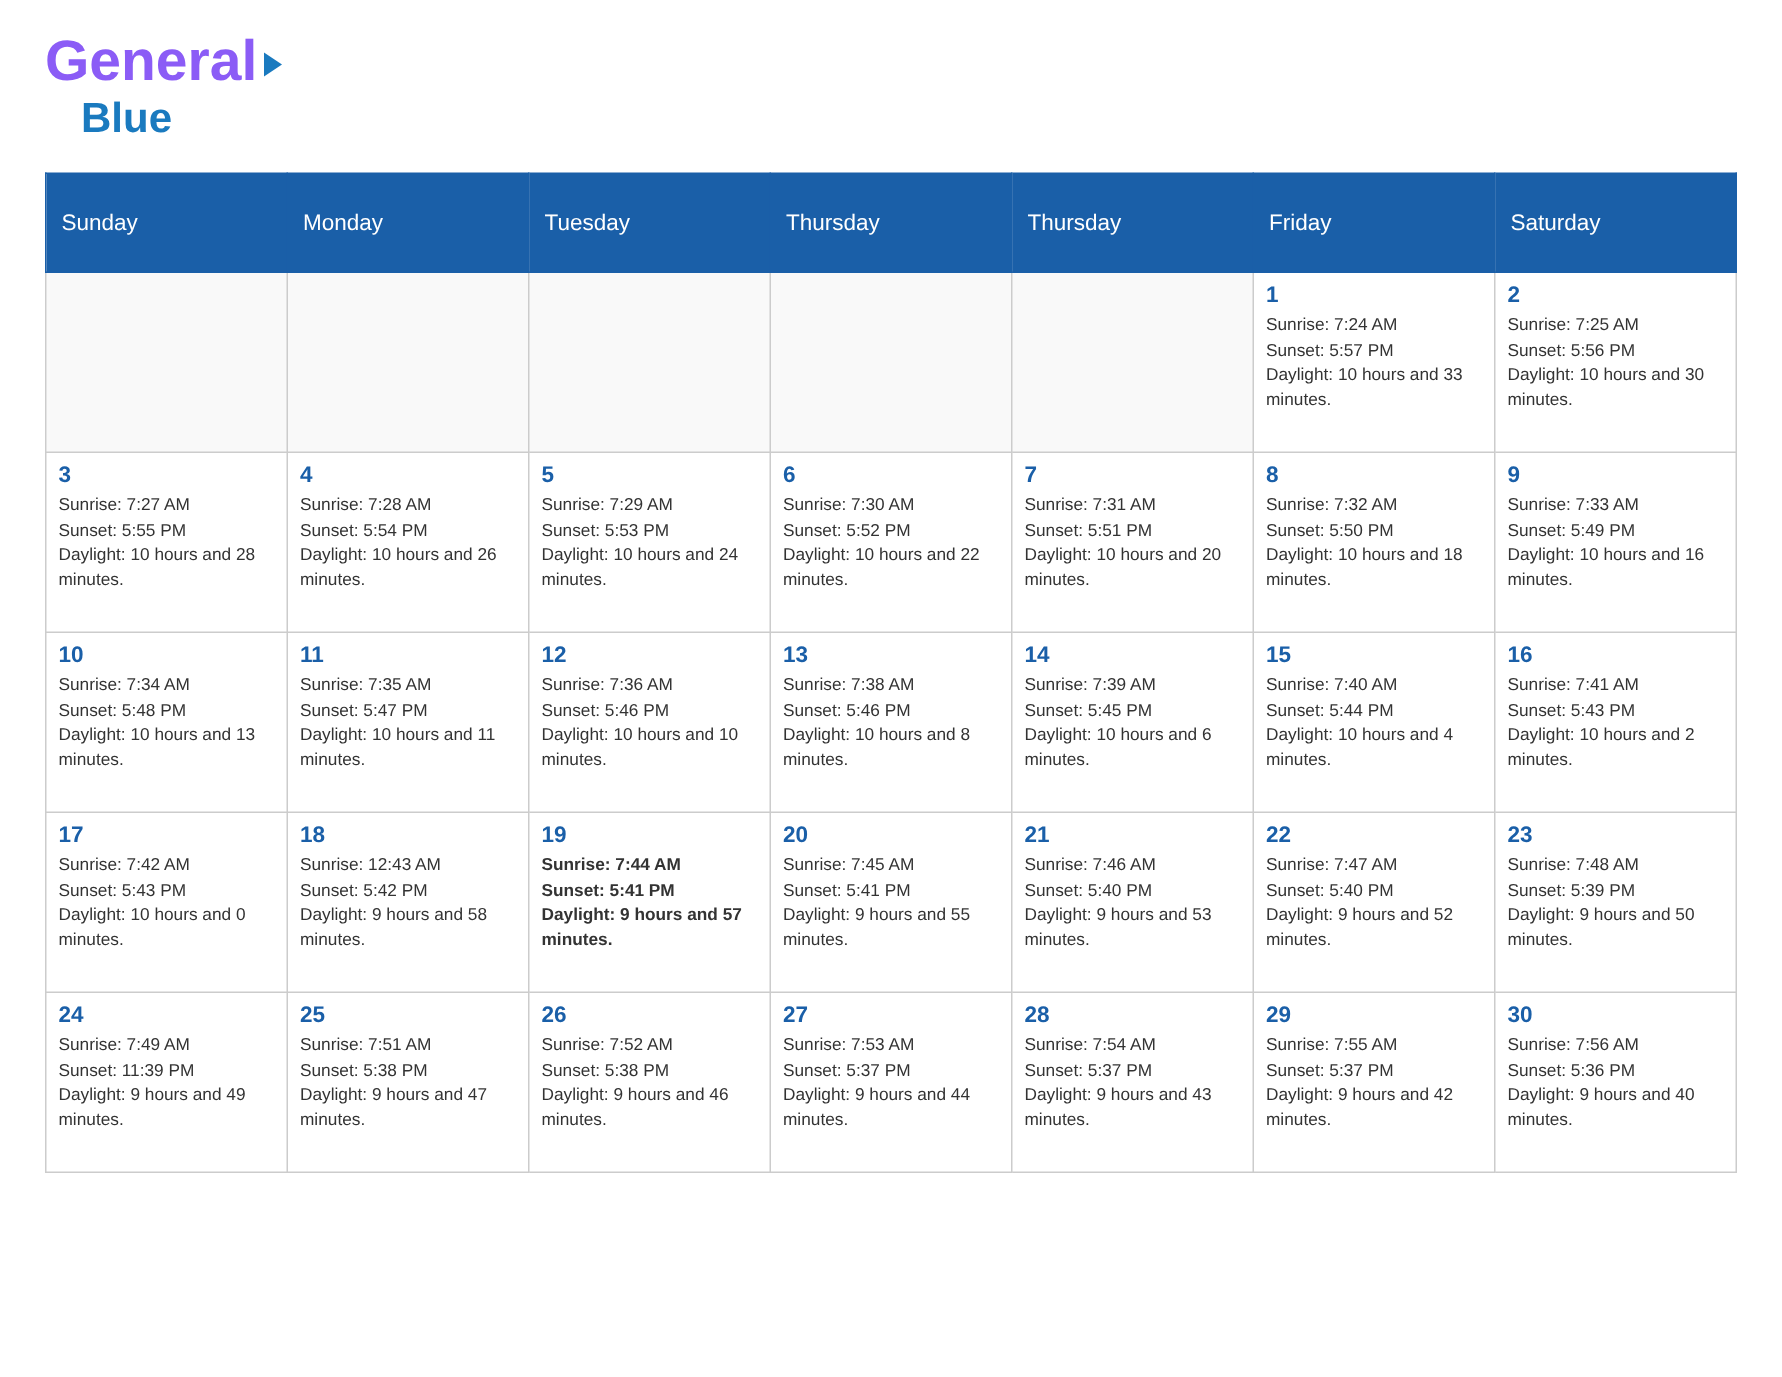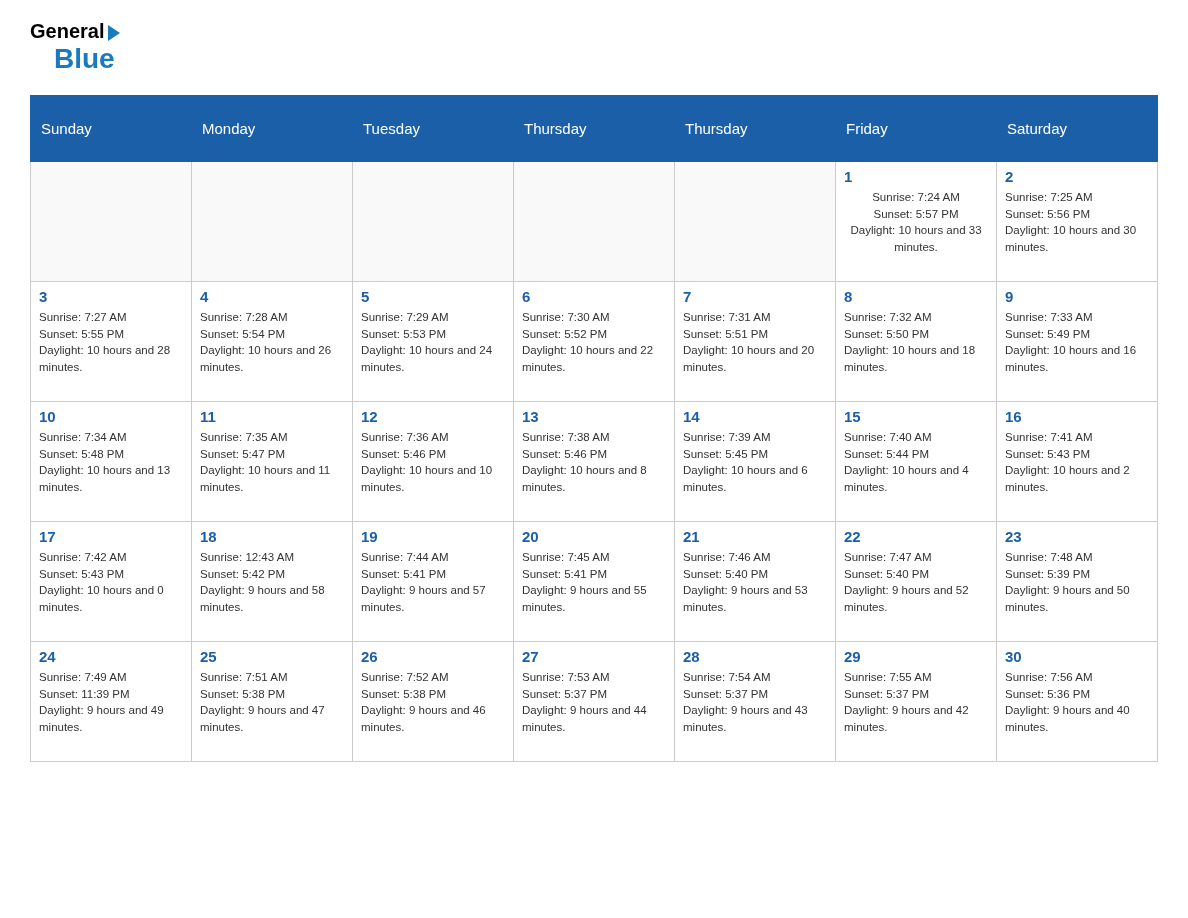--- a/index.html
+++ b/index.html
@@ -82,21 +82,21 @@
       align-items: center;
       margin-left: 24px;
     }
   </style>
 </head>
 <body>
 
 <div class="header">
   <div class="logo">
     <div class="logo-line1">
-      <span style="font-size:20px;font-weight:bold;color:#000000;">General</span>
+      <span style="font-size:38px;font-weight:bold;color:#8b5cf6;">General</span>
       <span style="display:inline-block;margin-left:4px;width:0;height:0;border-left:12px solid #1a7abf;border-top:8px solid transparent;border-bottom:8px solid transparent;vertical-align:middle;margin-top:2px;"></span>
     </div>
     <div class="logo-line2">
       <span style="font-size:28px;font-weight:bold;color:#1a7abf;">Blue</span>
     </div>
   </div>
   <div class="title-block">
     <div class="month-year"></div>
     <div class="location"></div>
   </div>
@@ -116,21 +116,21 @@
   </thead>
   <tbody id="calendar-body">
   <tr>
         <td class="empty-cell"></td>
         <td class="empty-cell"></td>
         <td class="empty-cell"></td>
         <td class="empty-cell"></td>
         <td class="empty-cell"></td>
         <td>
           <div class="day-number">1</div>
-          <div class="day-info" style="white-space: pre-line; text-align: center;">Sunrise: 7:24 AM
+          <div class="day-info" style="white-space: pre-line;">Sunrise: 7:24 AM
 Sunset: 5:57 PM
 Daylight: 10 hours and 33 minutes.</div>
         </td>
         <td>
           <div class="day-number">2</div>
           <div class="day-info" style="white-space: pre-line;">Sunrise: 7:25 AM
 Sunset: 5:56 PM
 Daylight: 10 hours and 30 minutes.</div>
         </td>
       </tr>
@@ -230,21 +230,21 @@
 Daylight: 10 hours and 0 minutes.</div>
         </td>
         <td>
           <div class="day-number">18</div>
           <div class="day-info" style="white-space: pre-line;">Sunrise: 12:43 AM
 Sunset: 5:42 PM
 Daylight: 9 hours and 58 minutes.</div>
         </td>
         <td>
           <div class="day-number">19</div>
-          <div class="day-info" style="white-space: pre-line;">Sunrise: 7:44 AM
+          <div class="day-info" style="white-space: pre-line; font-weight: bold;">Sunrise: 7:44 AM
 Sunset: 5:41 PM
 Daylight: 9 hours and 57 minutes.</div>
         </td>
         <td>
           <div class="day-number">20</div>
           <div class="day-info" style="white-space: pre-line;">Sunrise: 7:45 AM
 Sunset: 5:41 PM
 Daylight: 9 hours and 55 minutes.</div>
         </td>
         <td>

